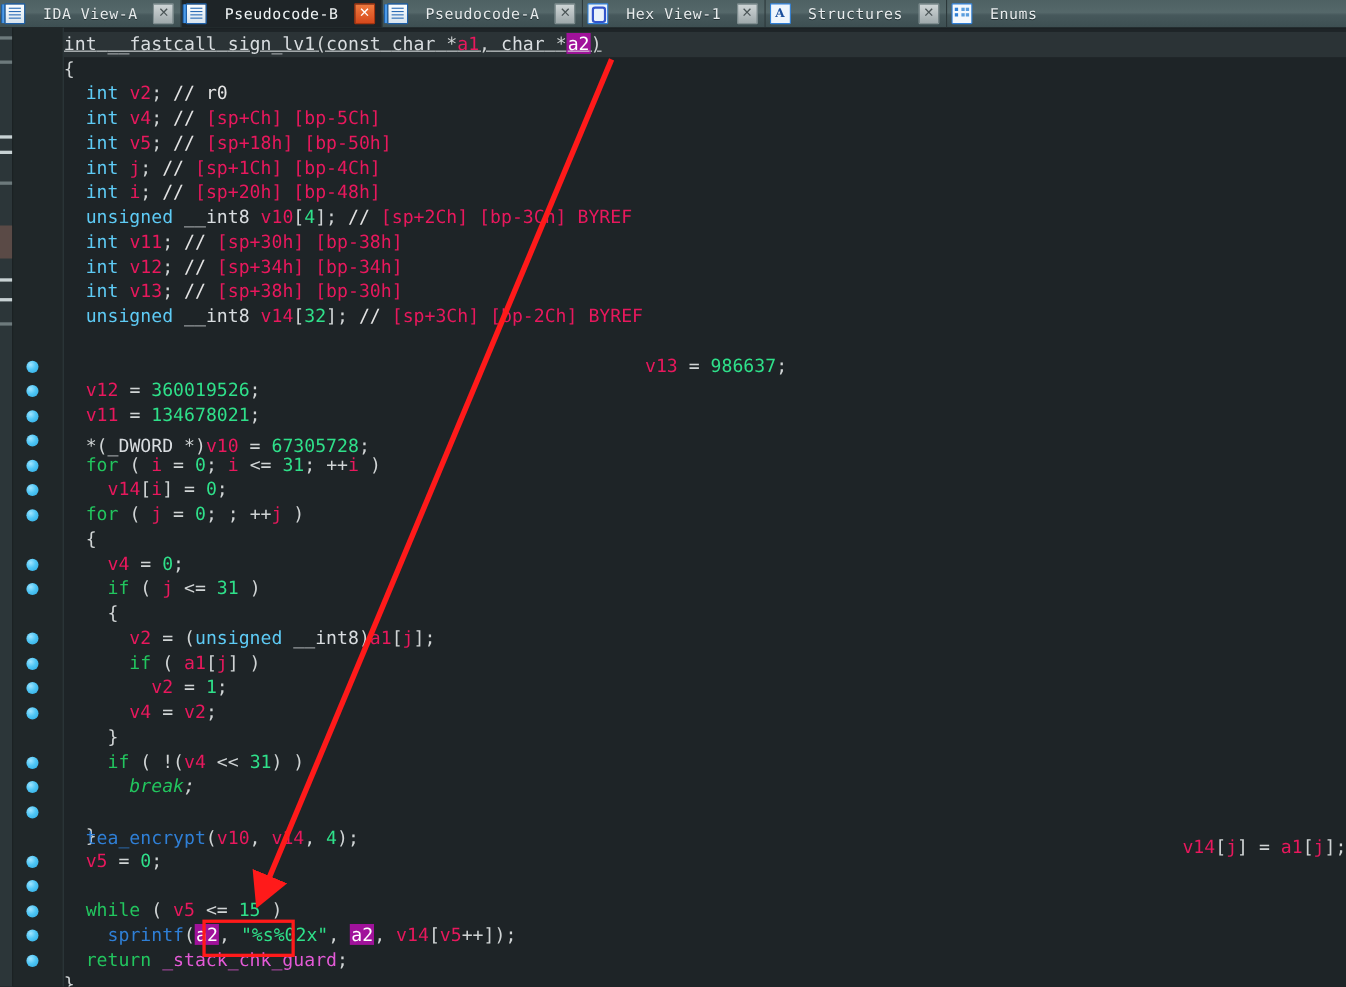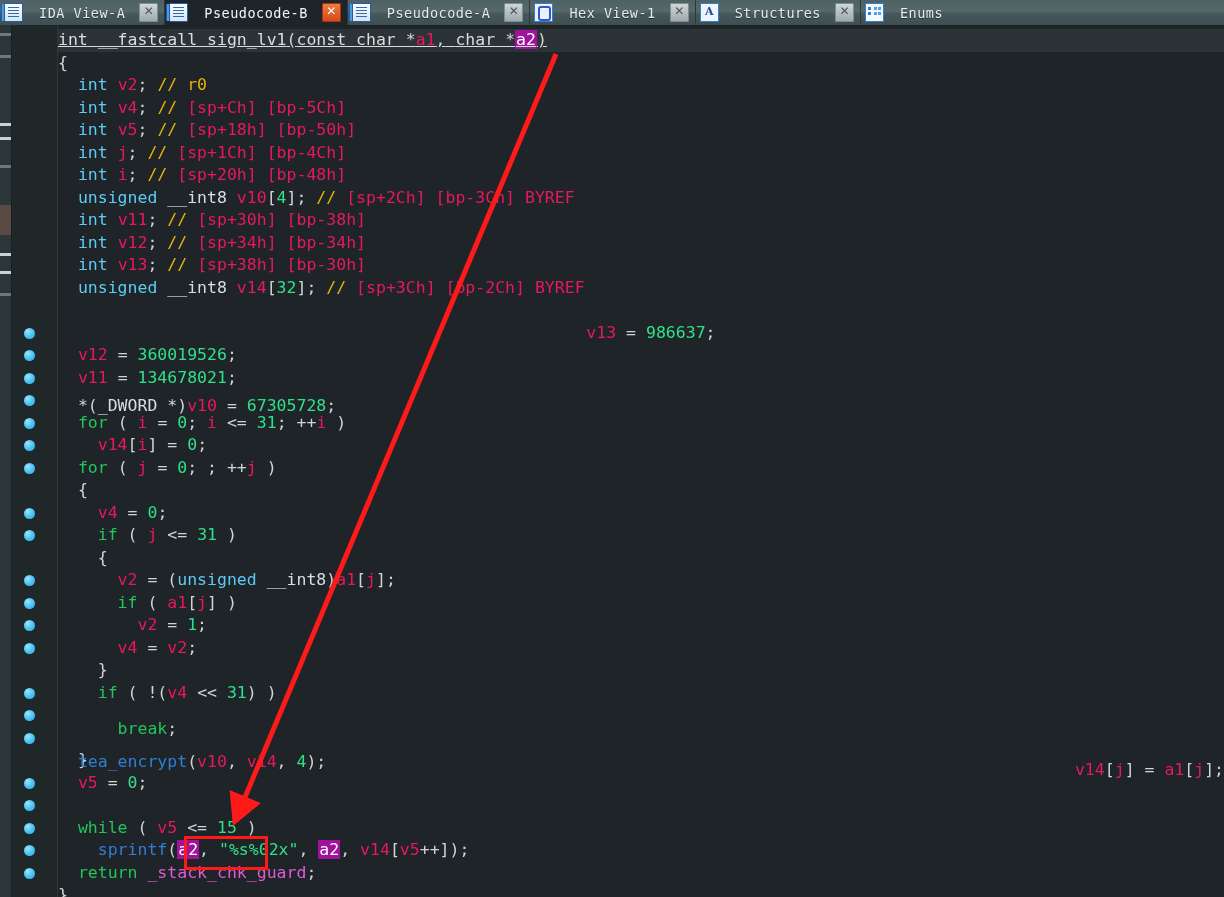--- a/index.html
+++ b/index.html
@@ -139,21 +139,21 @@
     line-height: 22.5px;
     color: #d8dcdd;
   }
   .ln.cur { background: #2b3336; text-decoration: underline; }
 
   .kw   { color: #22c55e; }
   .typ  { color: #d9dde0; }
   .var  { color: #e8185d; }
   .varb { color: #5ecbf5; }
   .num  { color: #2fe08a; }
-  .cmt  { color: #eab308; }
+  .cmt  { color: #e5e5e5; }
   .cmt2 { color: #e8185d; }
   .fn   { color: #2f7fd6; }
   .str  { color: #2fe08a; }
   .punc { color: #d0d4d5; }
   .glob { color: #e35ad6; }
   .hl   { background: #a0129b; color: #ffffff; padding: 0 1px; }
 
   
   .redbox {
     position: absolute;
@@ -273,21 +273,21 @@
         <div class="ln" style="top: 454px;">  <span class="punc">{</span></div>
         <div class="ln" style="top: 476.5px;">    <span class="var">v4</span> <span class="punc">=</span> <span class="num">0</span><span class="punc">;</span></div>
         <div class="ln" style="top: 499px;">    <span class="kw">if</span> <span class="punc">(</span> <span class="var">j</span> <span class="punc">&lt;=</span> <span class="num">31</span> <span class="punc">)</span></div>
         <div class="ln" style="top: 521.5px;">    <span class="punc">{</span></div>
         <div class="ln" style="top: 544px;">      <span class="var">v2</span> <span class="punc">=</span> <span class="punc">(</span><span class="varb">unsigned</span> <span class="typ">__int8</span><span class="punc">)</span><span class="var">a1</span><span class="punc">[</span><span class="var">j</span><span class="punc">];</span></div>
         <div class="ln" style="top: 566.5px;">      <span class="kw">if</span> <span class="punc">(</span> <span class="var">a1</span><span class="punc">[</span><span class="var">j</span><span class="punc">]</span> <span class="punc">)</span></div>
         <div class="ln" style="top: 589px;">        <span class="var">v2</span> <span class="punc">=</span> <span class="num">1</span><span class="punc">;</span></div>
         <div class="ln" style="top: 611.5px;">      <span class="var">v4</span> <span class="punc">=</span> <span class="var">v2</span><span class="punc">;</span></div>
         <div class="ln" style="top: 634px;">    <span class="punc">}</span></div>
         <div class="ln" style="top: 656.5px;">    <span class="kw">if</span> <span class="punc">(</span> <span class="punc">!(</span><span class="var">v4</span> <span class="punc">&lt;&lt;</span> <span class="num">31</span><span class="punc">)</span> <span class="punc">)</span></div>
-        <div class="ln" style="top: 693px;">      <span class="kw">break</span><span class="punc">;</span></div>
+        <div class="ln" style="top: 679px; font-style: italic;">      <span class="kw">break</span><span class="punc">;</span></div>
         <div class="ln" style="top: 734px; text-align: right;">    <span class="var">v14</span><span class="punc">[</span><span class="var">j</span><span class="punc">]</span> <span class="punc">=</span> <span class="var">a1</span><span class="punc">[</span><span class="var">j</span><span class="punc">];</span></div>
         <div class="ln" style="top: 724px;">  <span class="punc">}</span></div>
         <div class="ln" style="top: 746.5px;">  <span class="var">v5</span> <span class="punc">=</span> <span class="num">0</span><span class="punc">;</span></div>
         <div class="ln" style="top: 726px;">  <span class="fn">tea_encrypt</span><span class="punc">(</span><span class="var">v10</span><span class="punc">,</span> <span class="var">v14</span><span class="punc">,</span> <span class="num">4</span><span class="punc">);</span></div>
         <div class="ln" style="top: 791.5px;">  <span class="kw">while</span> <span class="punc">(</span> <span class="var">v5</span> <span class="punc">&lt;=</span> <span class="num">15</span> <span class="punc">)</span></div>
         <div class="ln" style="top: 814px;">    <span class="fn">sprintf</span><span class="punc">(</span><span class="hl">a2</span><span class="punc">,</span> <span class="str">"%s%02x"</span><span class="punc">,</span> <span class="hl">a2</span><span class="punc">,</span> <span class="var">v14</span><span class="punc">[</span><span class="var">v5</span><span class="punc">++]);</span></div>
         <div class="ln" style="top: 836.5px;">  <span class="kw">return</span> <span class="glob">_stack_chk_guard</span><span class="punc">;</span></div>
         <div class="ln" style="top: 859px;"><span class="punc">}</span></div>
       </div>
   </div>

